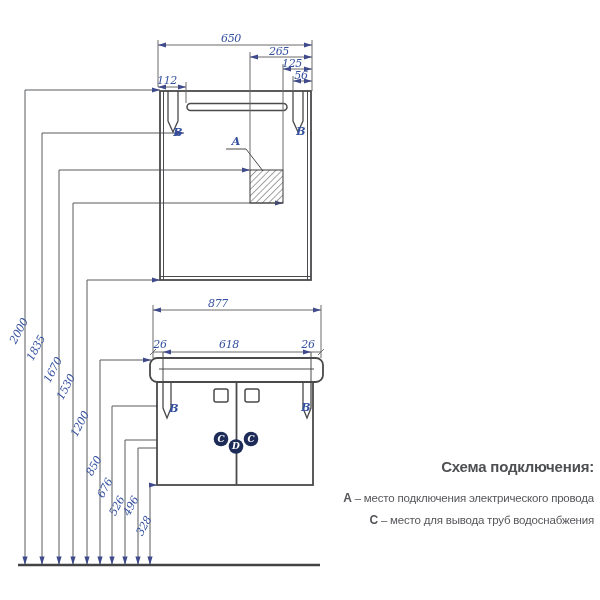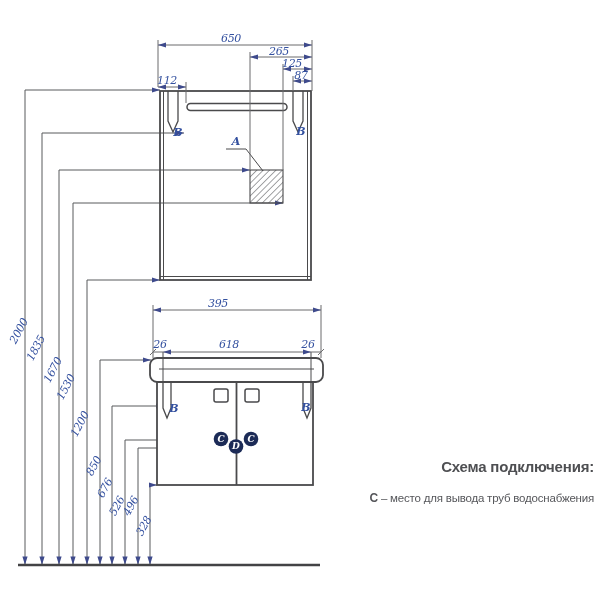--- a/index.html
+++ b/index.html
@@ -89,23 +89,23 @@
     <g fill="#1c2b57">
       <circle cx="221" cy="439" r="7.3"></circle>
       <circle cx="251" cy="439" r="7.3"></circle>
       <circle cx="236" cy="446.5" r="7.3"></circle>
     </g>
   </svg>
 
   <div class="dim-label" style="left:231px;top:38px;">650</div>
   <div class="dim-label" style="left:279px;top:51px;">265</div>
   <div class="dim-label" style="left:292px;top:63px;font-style:italic;">125</div>
-  <div class="dim-label" style="left:301px;top:75px;">87</div>
+  <div class="dim-label" style="left:301px;top:75px;">56</div>
   <div class="dim-label" style="left:167px;top:80px;">112</div>
-  <div class="dim-label" style="left:218px;top:303px;">395</div>
+  <div class="dim-label" style="left:218px;top:303px;">877</div>
   <div class="dim-label" style="left:160px;top:344px;">26</div>
   <div class="dim-label" style="left:229px;top:344px;">618</div>
   <div class="dim-label" style="left:308px;top:344px;">26</div>
 
   <div class="height-label" style="left:19px;top:331px;">2000</div>
   <div class="height-label" style="left:36px;top:348px;">1835</div>
   <div class="height-label" style="left:53px;top:370px;">1670</div>
   <div class="height-label" style="left:66px;top:387px;">1530</div>
   <div class="height-label" style="left:80px;top:424px;">1200</div>
   <div class="height-label" style="left:94px;top:466px;">850</div>
@@ -119,19 +119,24 @@
   <div class="part-letter" style="left:301px;top:131px;">B</div>
   <div class="part-letter" style="left:174px;top:408px;">B</div>
   <div class="part-letter" style="left:306px;top:407px;">B</div>
   <div class="circle-letter" style="left:221px;top:439px;">C</div>
   <div class="circle-letter" style="left:251px;top:439px;">C</div>
   <div class="circle-letter" style="left:236px;top:446px;">D</div>
 
   <div class="legend">
     <div class="legend-title">Схема подключения:</div>
     <div class="legend-item">
+      <span class="legend-key">A</span>
+      <span>–</span>
+      <span>место подключения электрического провода</span>
+    </div>
+    <div class="legend-item">
       <span class="legend-key">C</span>
       <span>–</span>
       <span>место для вывода труб водоснабжения</span>
     </div>
   </div>
 
 </div>
 
 </body></html>

